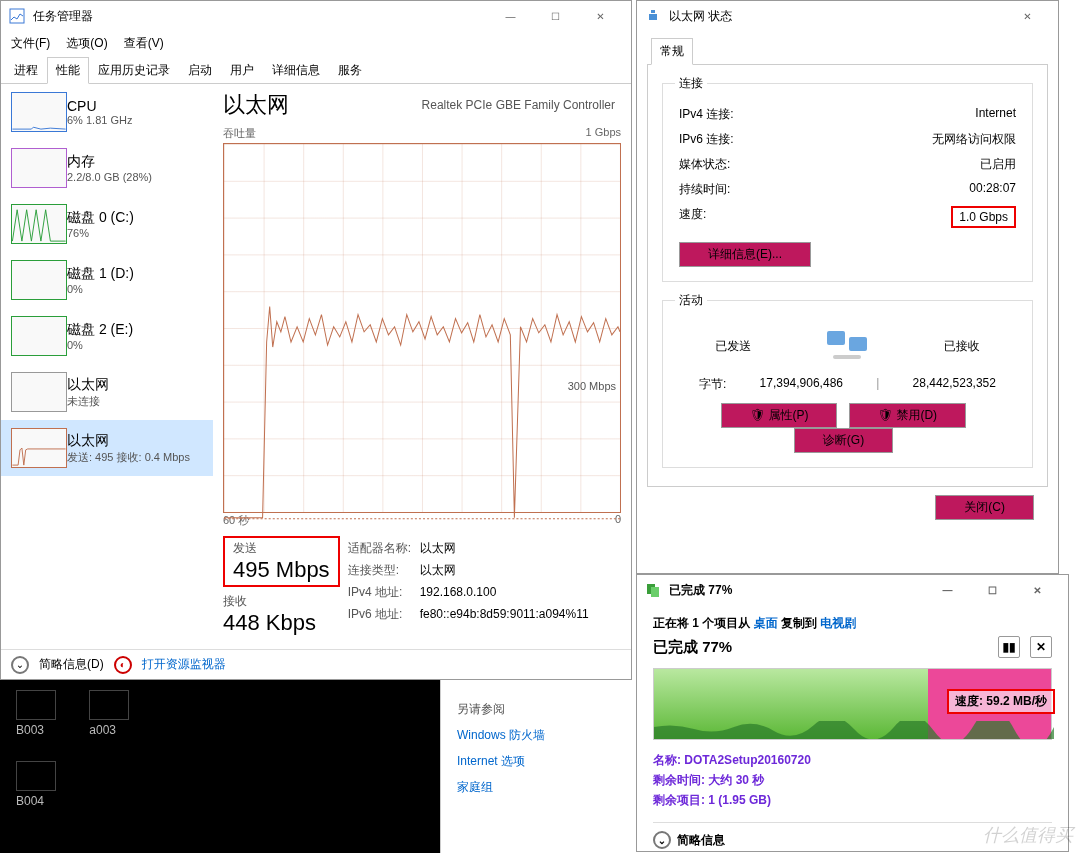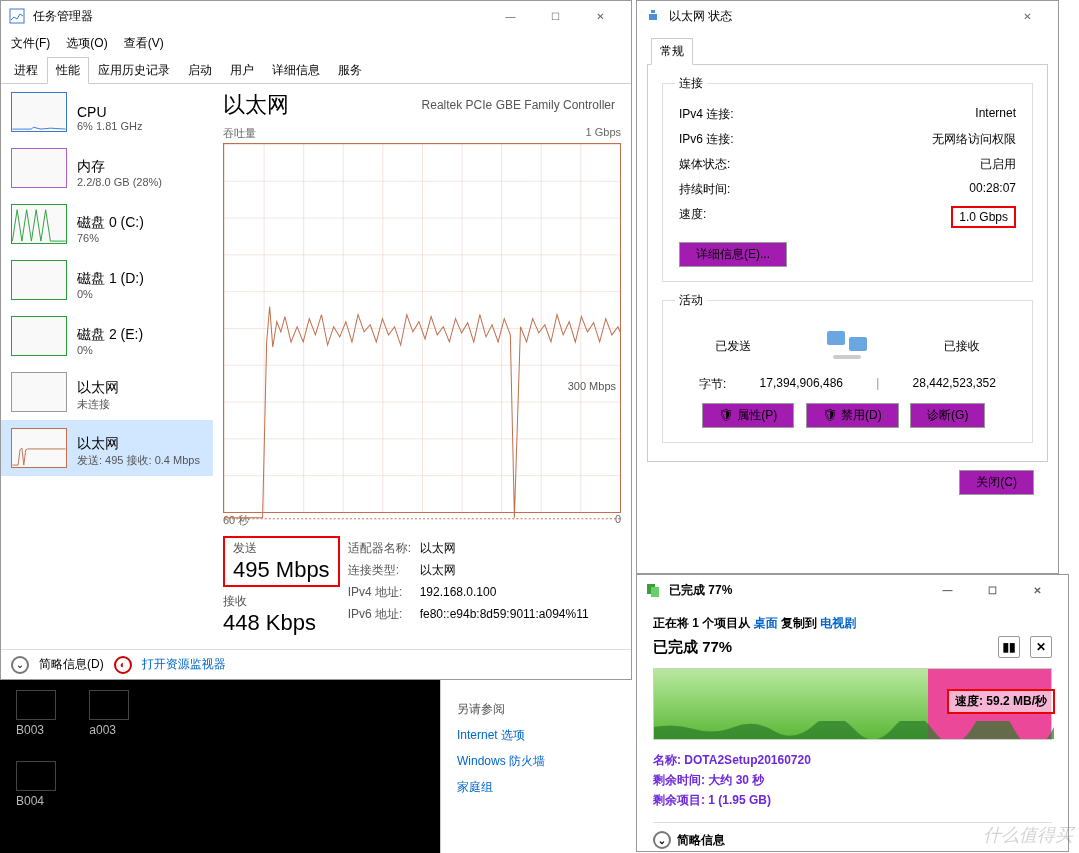--- a/index.html
+++ b/index.html
@@ -12,21 +12,21 @@
 .titlebar .btns span { width: 45px; height: 28px; display: flex; align-items: center; justify-content: center; font-size: 10px; color: #666; }
 .menubar { display: flex; padding: 2px 4px; gap: 4px; }
 .menubar span { padding: 2px 6px; }
 .tabs { display: flex; border-bottom: 1px solid #ccc; padding: 0 4px; }
 .tabs span { padding: 4px 8px; border: 1px solid transparent; position: relative; top: 1px; }
 .tabs span.active { border: 1px solid #ccc; border-bottom: 1px solid #fff; background: #fff; }
 
 #tm { left: 0; top: 0; width: 632px; height: 680px; }
 #tm-body { display: flex; height: calc(100% - 30px - 24px - 28px - 30px); }
 .sidebar { width: 212px; overflow: hidden; }
-.side-item { display: flex; align-items: flex-end; padding: 8px 10px; gap: 10px; cursor: pointer; }
+.side-item { display: flex; align-items: center; padding: 8px 10px; cursor: pointer; }
 .side-item.selected { background: #d0e7ff; }
 .mini { width: 56px; height: 40px; border: 1px solid #888; position: relative; background: #f9f9f9; }
 .mini svg { width: 100%; height: 100%; }
 .side-txt .t1 { font-size: 14px; }
 .side-txt .t2 { font-size: 11px; color: #555; }
 #tm-main { flex: 1; padding: 6px 10px; position: relative; }
 #tm-main h2 { font-size: 22px; font-weight: normal; }
 #adapter { position: absolute; right: 16px; top: 14px; color: #555; padding-left: 32px; }
 .chart-head { display: flex; justify-content: space-between; color: #666; font-size: 11px; margin-top: 6px; }
 .chart { border: 1px solid #c07050; height: 370px; position: relative; background: #fff; margin-top: 2px; }
@@ -40,21 +40,21 @@
 .k { color: #555; display: inline-block; min-width: 72px; }
 .v { color: #000; }
 .big { font-size: 22px; font-weight: normal; }
 .bottom-bar { position: absolute; bottom: 0; left: 0; right: 0; height: 30px; border-top: 1px solid #ddd; display: flex; align-items: center; padding: 0 10px; gap: 10px; }
 .circ { width: 18px; height: 18px; border: 2px solid #777; border-radius: 50%; display: inline-flex; align-items: center; justify-content: center; font-size: 10px; }
 
 #eth { left: 636px; top: 0; width: 423px; height: 574px; }
 .fieldset { border: 1px solid #ddd; margin: 10px 14px; padding: 10px 16px 14px; }
 .fieldset legend { padding: 0 4px; margin-left: -4px; }
 .row { display: flex; justify-content: space-between; padding: 4px 0; }
-.btn { display: inline-block; border: 1px solid #999; background: #a21caf; padding: 3px 16px; margin-right: 8px; font-size: 12px; }
+.btn { display: inline-block; border: 1px solid #999; background: #be185d; padding: 3px 28px; margin-right: 8px; font-size: 12px; }
 .btnrow { text-align: center; margin-top: 8px; }
 .net-icon { display: flex; justify-content: space-around; align-items: center; margin: 8px 0; }
 .dlg-foot { text-align: right; padding: 8px 16px; }
 
 #cp { left: 636px; top: 574px; width: 433px; height: 278px; font-weight: bold; }
 #cp .body { padding: 10px 16px; }
 .link { color: #0066cc; }
 .prog-wrap { position: relative; height: 72px; background: #ec4899; border: 1px solid #ccc; margin: 10px 0; overflow: visible; }
 .prog-fill { position: absolute; left: 0; top: 0; bottom: 0; width: 69%; background: linear-gradient(to bottom, #b9e8a0, #5cb837); }
 .prog-wave { position: absolute; left: 0; right: 0; bottom: 0; height: 18px; }
@@ -316,18 +316,18 @@
   <span class="thumb"></span><br>
   <span style="display:inline-block;width:70px">B003</span>
   <span>a003</span>
   <div style="height:24px"></div>
   <span class="thumb"></span><br>
   <span>B004</span>
 </div>
 
 <div id="rp">
   <div style="color:#555">另请参阅</div>
+  <div class="link">Windows 防火墙</div>
   <div class="link">Internet 选项</div>
-  <div class="link">Windows 防火墙</div>
   <div class="link">家庭组</div>
 </div>
 
 <div id="wm">什么值得买</div>
 
 </body></html>

